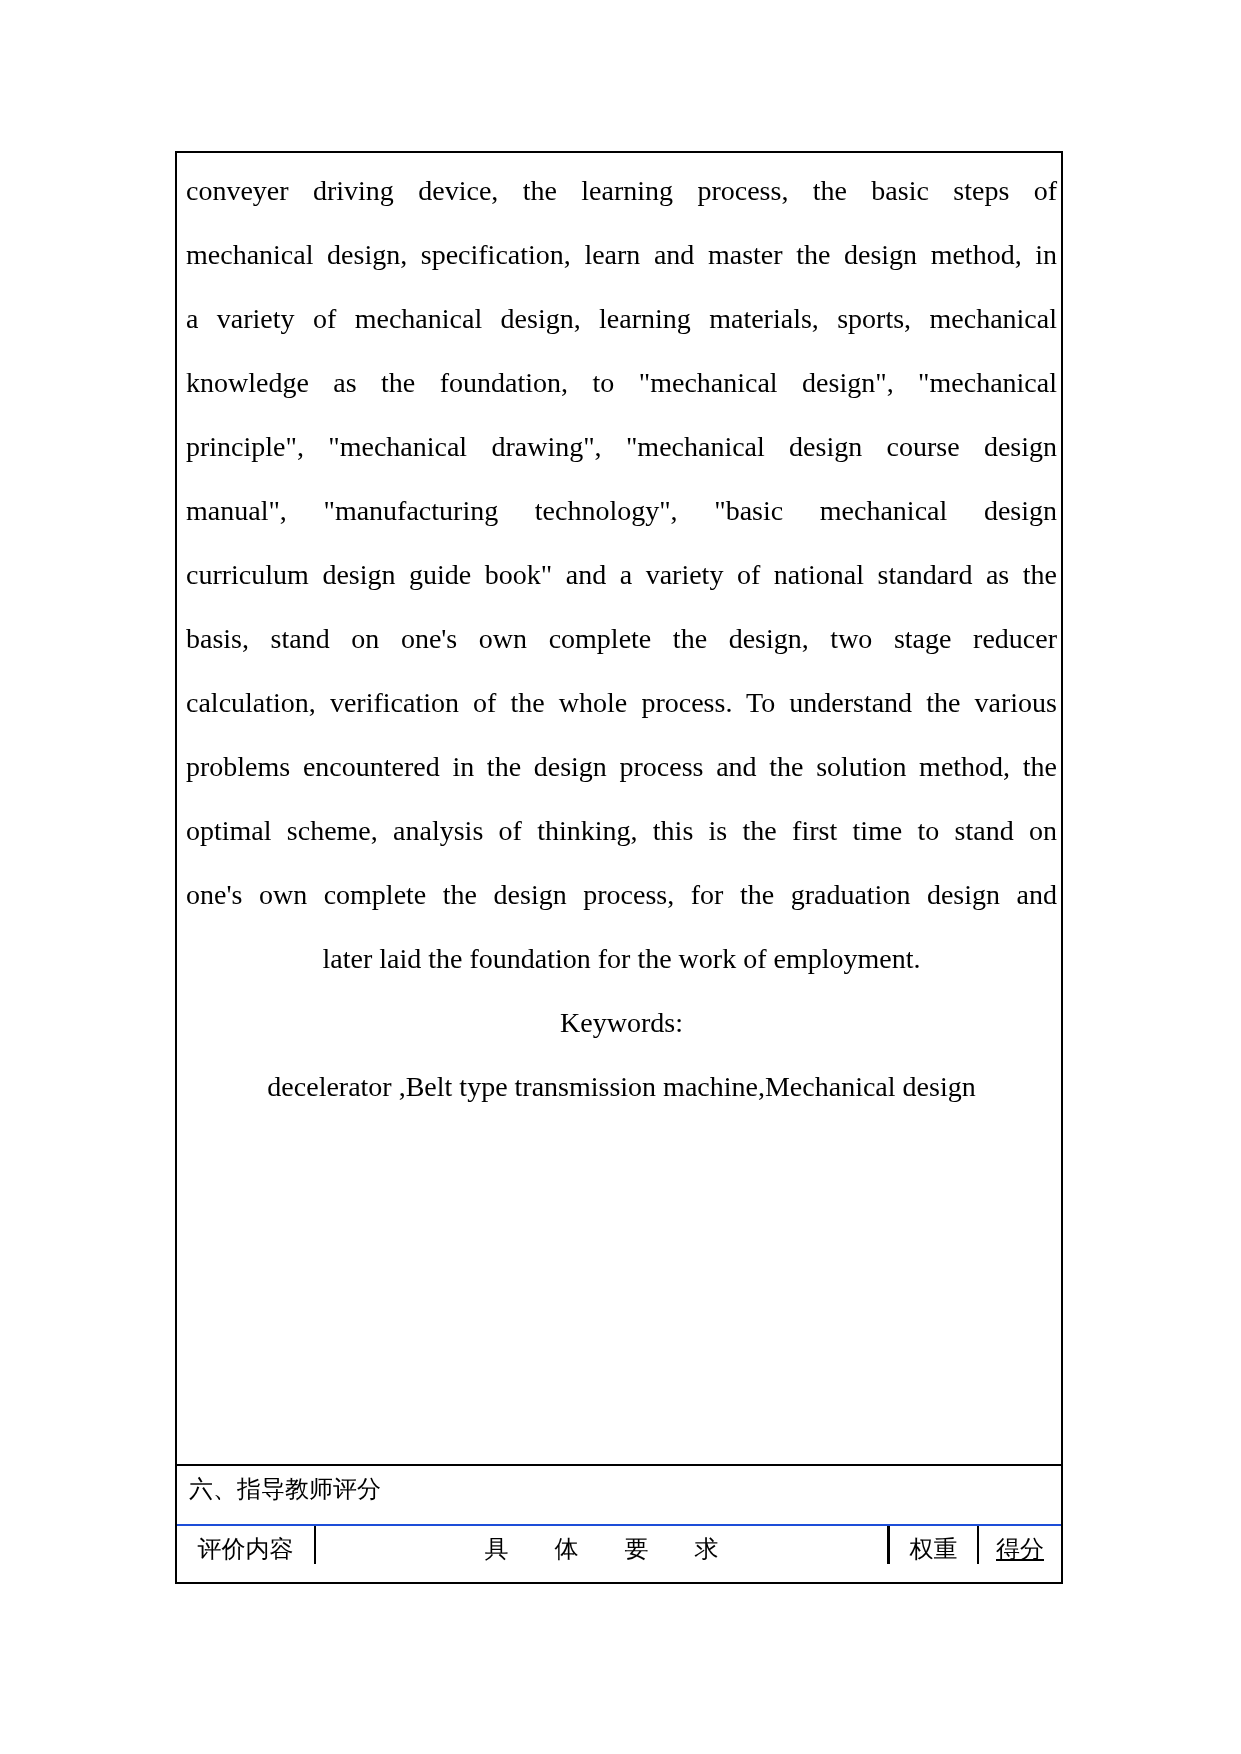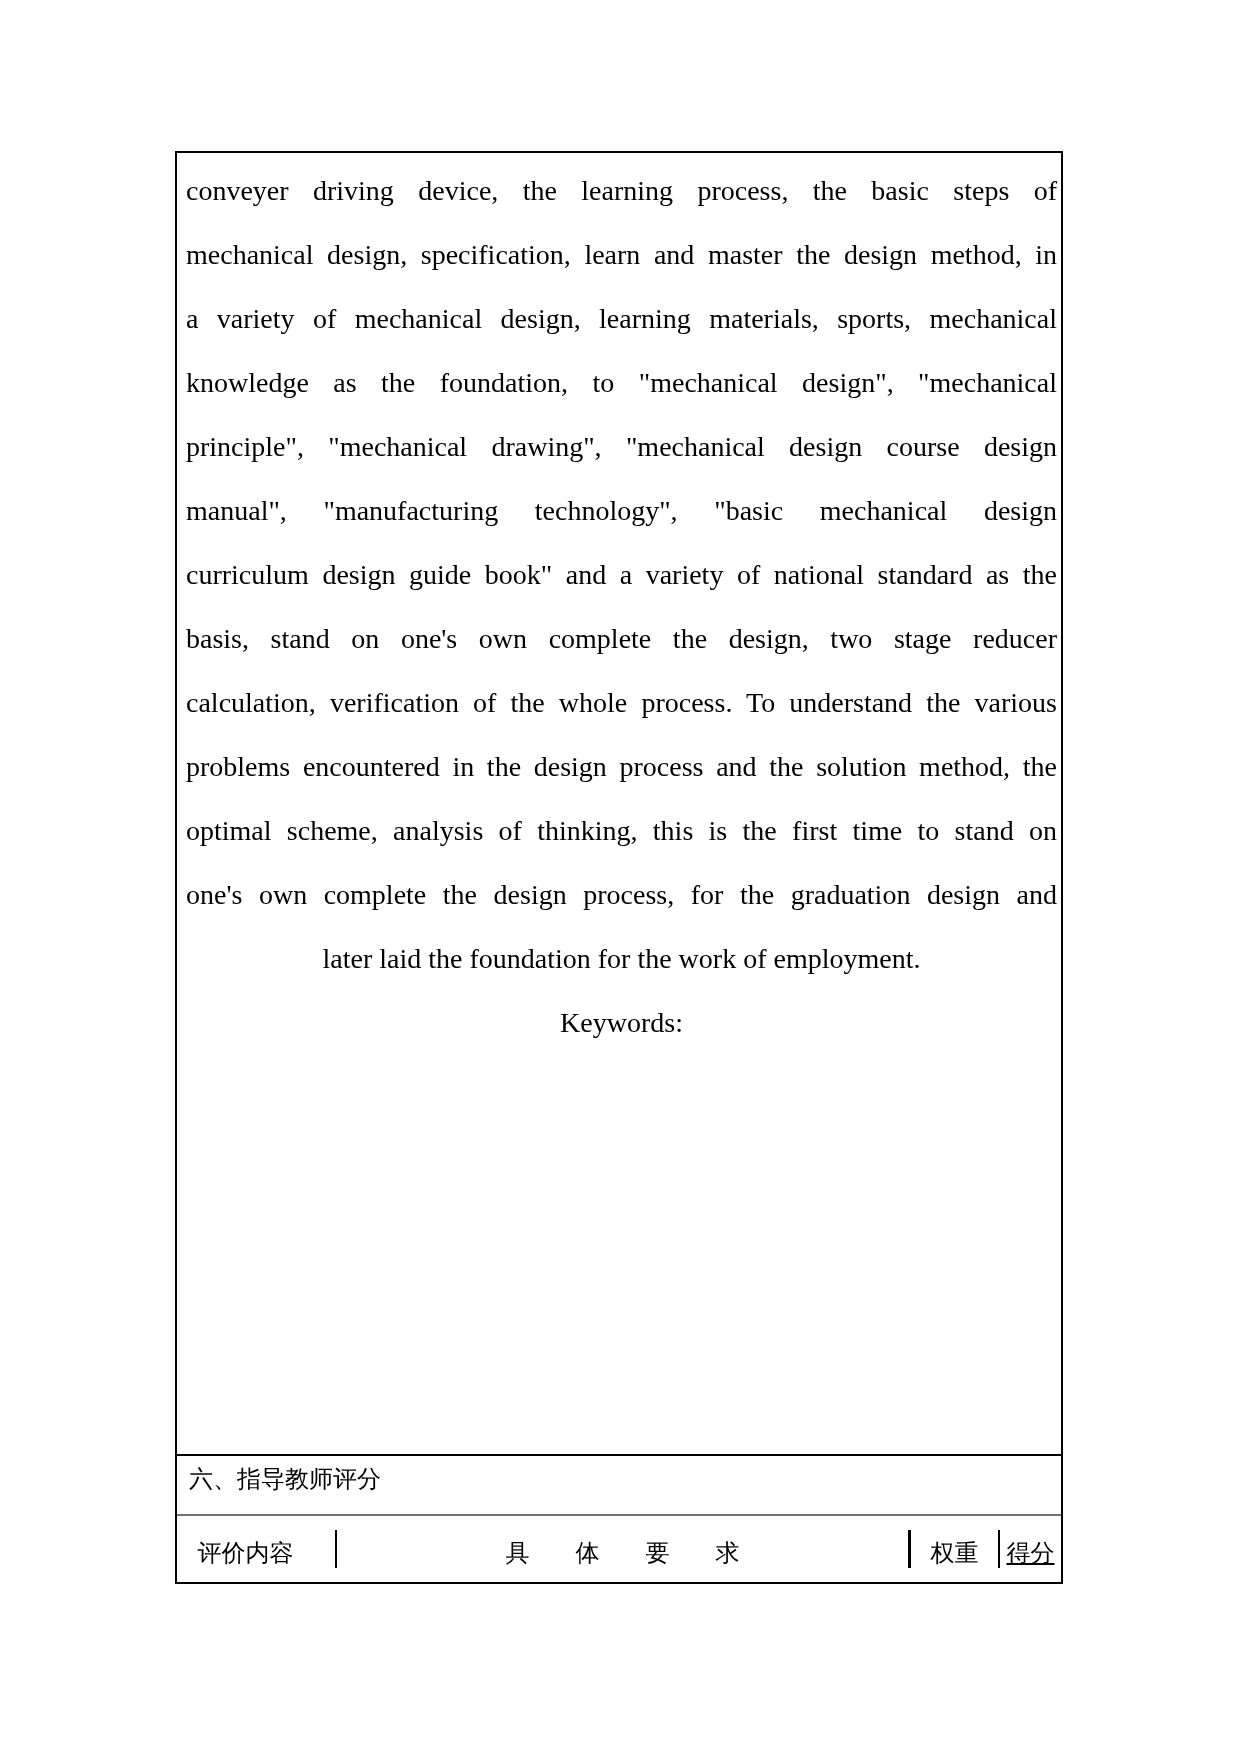--- a/index.html
+++ b/index.html
@@ -50,35 +50,35 @@
     border-top: 2px solid #000000;
     display: flex;
     align-items: flex-start;
     padding: 8px 0 0 12px;
   }
   .section-title {
     font-size: 24px;
     line-height: 30px;
   }
   .header-row {
-    height: 68px;
+    height: 58px;
     box-sizing: border-box;
-    border-top: 2px solid #737373;
+    border-top: 2px solid #1d4ed8;
     display: flex;
-    align-items: center;
+    align-items: flex-start;
   }
   .header-cell {
     box-sizing: border-box;
     font-size: 24px;
     line-height: 30px;
     text-align: center;
     padding-top: 8px;
   }
   .hc-eval    { width: 137px; }
-  .hc-req     { width: 573px; border-left: 2px solid #000000; word-spacing: 40px; margin-left: 21px; }
+  .hc-req     { width: 573px; border-left: 2px solid #000000; word-spacing: 40px; }
   .hc-weight  { width: 90px;  border-left: 3px solid #000000; }
   .hc-score   { flex: 1 1 auto; border-left: 2px solid #000000; text-decoration: underline; }
 </style>
 </head>
 <body>
 
 <div class="doc-table">
 
   <div class="abstract-cell">
     <div class="abs-line">conveyer driving device, the learning process, the basic steps of</div>
@@ -88,20 +88,21 @@
     <div class="abs-line">principle", "mechanical drawing", "mechanical design course design</div>
     <div class="abs-line">manual", "manufacturing technology", "basic mechanical design</div>
     <div class="abs-line">curriculum design guide book" and a variety of national standard as the</div>
     <div class="abs-line">basis, stand on one's own complete the design, two stage reducer</div>
     <div class="abs-line">calculation, verification of the whole process. To understand the various</div>
     <div class="abs-line">problems encountered in the design process and the solution method, the</div>
     <div class="abs-line">optimal scheme, analysis of thinking, this is the first time to stand on</div>
     <div class="abs-line">one's own complete the design process, for the graduation design and</div>
     <div class="abs-line no-just">later laid the foundation for the work of employment.</div>
     <div class="abs-line no-just">Keywords:</div>
+    <div class="abs-line no-just">decelerator ,Belt type transmission machine,Mechanical design</div>
   </div>
 
   <div class="section-row">
     <span class="section-title">六、指导教师评分</span>
   </div>
 
   <div class="header-row">
     <div class="header-cell hc-eval">评价内容</div>
     <div class="header-cell hc-req">具 体 要 求</div>
     <div class="header-cell hc-weight">权重</div>

